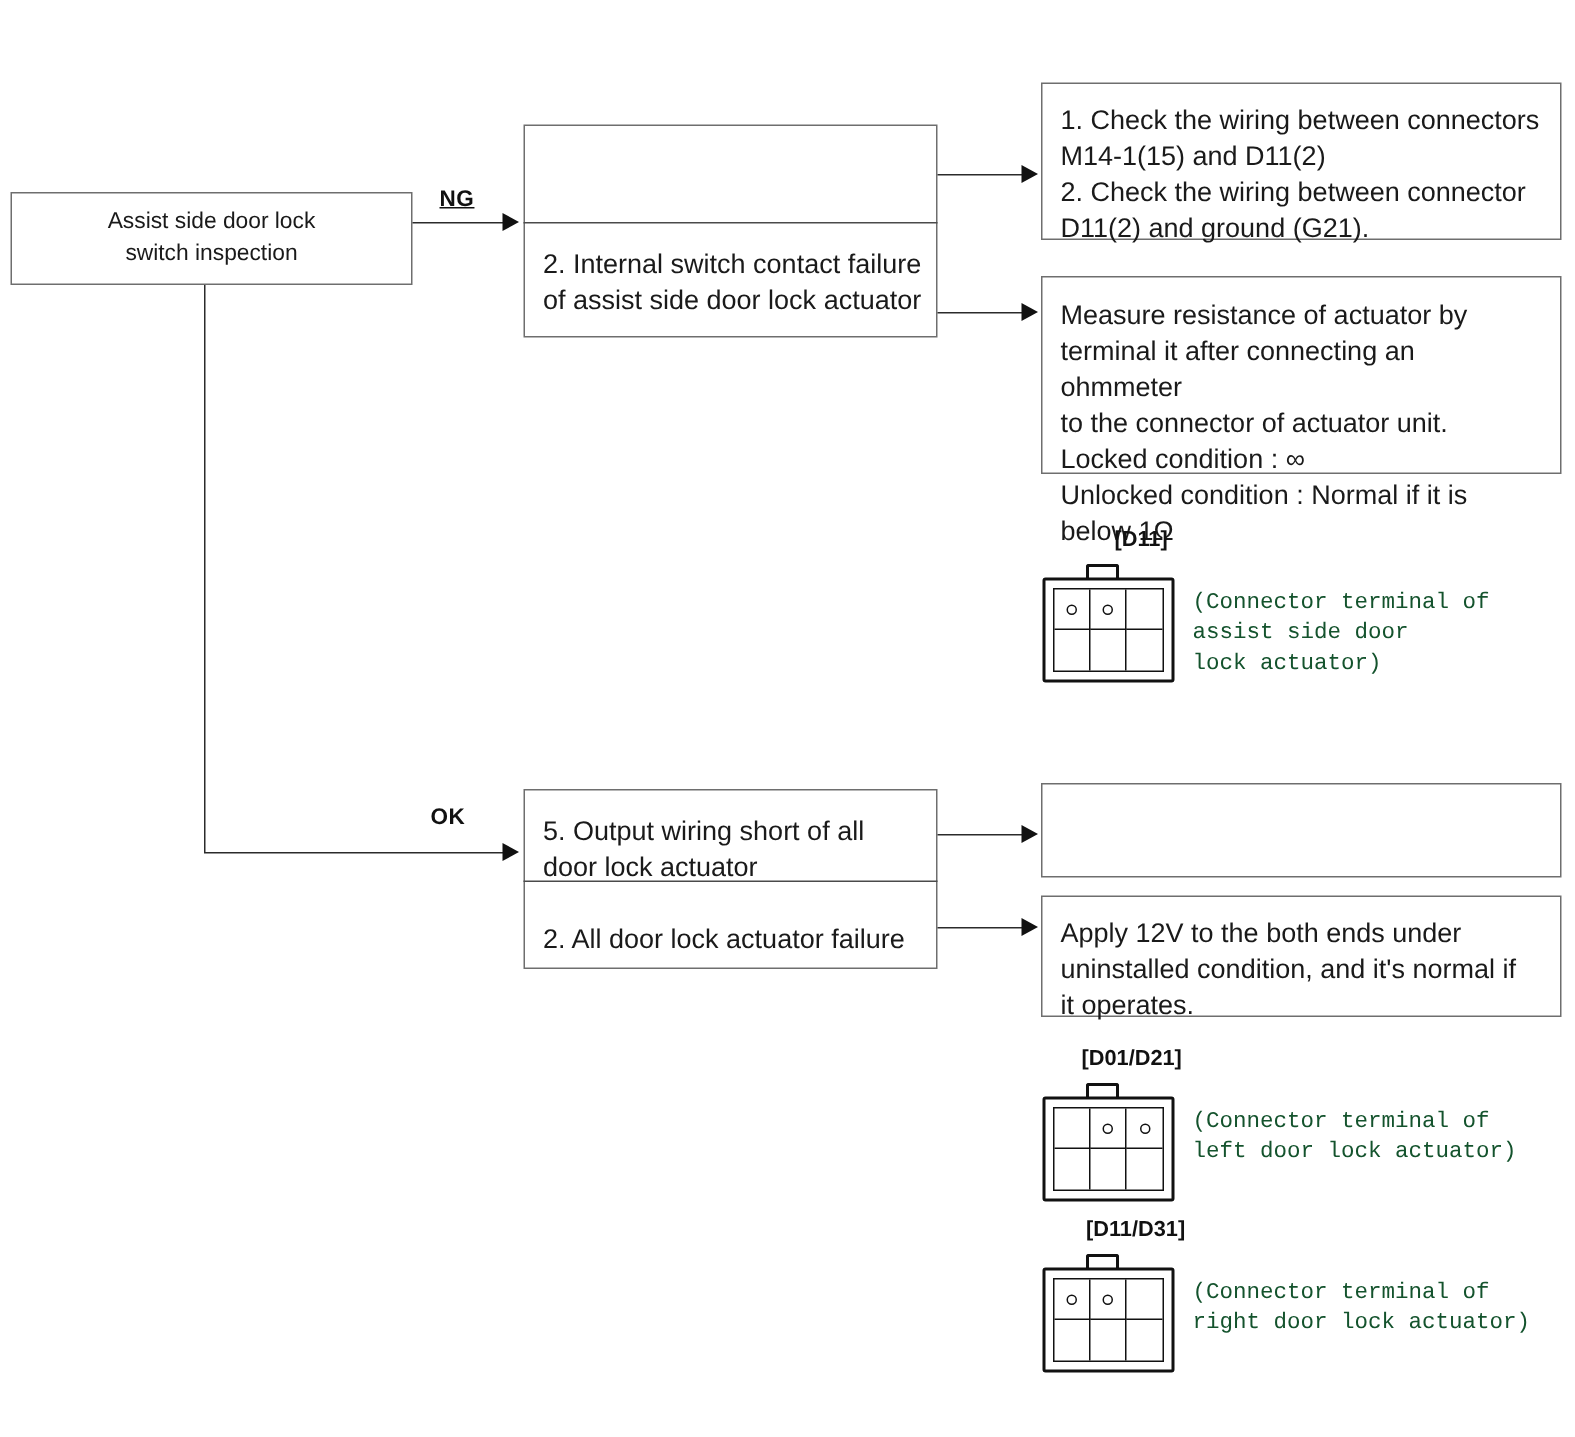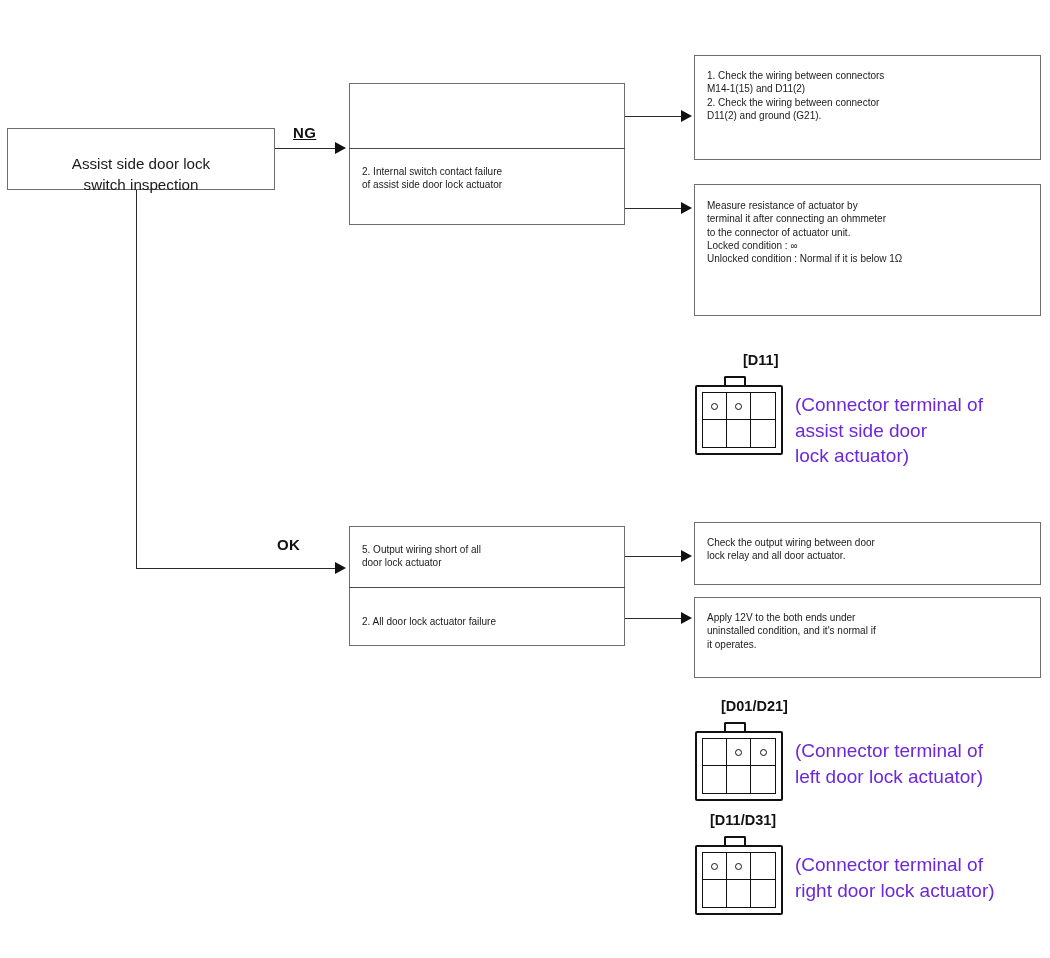--- a/index.html
+++ b/index.html
@@ -21,34 +21,33 @@
   .box {
     position: absolute;
     box-sizing: border-box;
     border: 1.5px solid #6e6e6e;
     background: #ffffff;
   }
   .box-inner {
     position: absolute;
     box-sizing: border-box;
     padding: 9px 12px 9px 13px;
-    font-size: 10px;
+    font-size: 18px;
     line-height: 1.33;
     white-space: pre-line;
   }
   .centered {
     display: flex;
     align-items: center;
     justify-content: center;
     text-align: center;
     font-size: 15.2px;
     line-height: 1.35;
     white-space: pre-line;
     box-sizing: border-box;
-    margin-top: 16px;
   }
   .divider {
     position: absolute;
     height: 0;
     border-top: 1.5px solid #4a4a4a;
   }
   
   .hline {
     position: absolute;
     height: 0;
@@ -121,43 +120,44 @@
   .pin-dot {
     width: 7px;
     height: 7px;
     border: 1.6px solid #111111;
     border-radius: 50%;
     box-sizing: border-box;
     background: #ffffff;
   }
   .conn-caption {
     position: absolute;
-    font-size: 19px;
+    font-size: 15px;
     line-height: 1.35;
     white-space: pre-line;
-    color: #6d28d9;
+    color: #14532d;
+    font-family: Liberation Mono, monospace;
   }
 </style>
 </head>
 <body>
 
 <div id="canvas">
 
   <div class="box" style="left:7px; top:128px; width:268px; height:62px;"></div>
   <div class="centered" style="position:absolute; left:7px; top:128px; width:268px; height:62px;">Assist side door lock
 switch inspection</div>
 
   <div class="hline" style="left:275px; top:148px; width:62px;"></div>
   <div class="arrowhead" style="left:335px; top:142px;"></div>
   <div class="branch-label" style="left:293px; top:124px;text-decoration:underline;">NG</div>
 
   <div class="vline" style="left:136px; top:190px; height:378px;"></div>
   <div class="hline" style="left:136px; top:568px; width:201px;"></div>
   <div class="arrowhead" style="left:335px; top:562px;"></div>
-  <div class="branch-label" style="left:277px; top:536px;">OK</div>
+  <div class="branch-label" style="left:287px; top:536px;">OK</div>
 
   <div class="box" style="left:349px; top:83px; width:276px; height:142px;"></div>
   <div class="divider" style="left:349px; top:148px; width:276px;"></div>
   <div class="box-inner" style="left:349px; top:156px; width:322px; height:64px;">2. Internal switch contact failure
     of assist side door lock actuator</div>
 
   <div class="hline" style="left:625px; top:116px; width:58px;"></div>
   <div class="arrowhead" style="left:681px; top:110px;"></div>
 
   <div class="hline" style="left:625px; top:208px; width:58px;"></div>
@@ -203,22 +203,20 @@
     door lock actuator</div>
   <div class="box-inner" style="left:349px; top:606px; width:276px; height:40px;">2. All door lock actuator failure</div>
 
   <div class="hline" style="left:625px; top:556px; width:58px;"></div>
   <div class="arrowhead" style="left:681px; top:550px;"></div>
 
   <div class="hline" style="left:625px; top:618px; width:58px;"></div>
   <div class="arrowhead" style="left:681px; top:612px;"></div>
 
   <div class="box" style="left:694px; top:522px; width:347px; height:63px;"></div>
-  <div class="box-inner" style="left:694px; top:527px; width:347px; height:58px;">Check the output wiring between door
-lock relay and all door actuator.</div>
 
   <div class="box" style="left:694px; top:597px; width:347px; height:81px;"></div>
   <div class="box-inner" style="left:694px; top:602px; width:362px; height:76px;">Apply 12V to the both ends under
 uninstalled condition, and it's normal if
 it operates.</div>
 
   <div class="conn-group" style="left:694px; top:698px; width:350px; height:105px;">
     <div class="conn-tag" style="left:5px; top:0px;padding-left:22px;">[D01/D21]</div>
     <div class="conn-tab" style="left:30px; top:24px; width:22px; height:10px;"></div>
     <div class="conn-body" style="left:1px; top:33px; width:88px; height:70px;"></div>
@@ -232,21 +230,21 @@
         </div>
       <div class="conn-cell"></div>
       <div class="conn-cell"></div>
       <div class="conn-cell"></div>
     </div>
     <div class="conn-caption" style="left:101px; top:40px; width:250px;">(Connector terminal of
    left door lock actuator)</div>
   </div>
 
   <div class="conn-group" style="left:694px; top:812px; width:350px; height:105px;">
-    <div class="conn-tag" style="left:0; top:0px;padding-left:16px;">[D11/D31]</div>
+    <div class="conn-tag" style="left:14px; top:0px;padding-left:16px;">[D11/D31]</div>
     <div class="conn-tab" style="left:30px; top:24px; width:22px; height:10px;"></div>
     <div class="conn-body" style="left:1px; top:33px; width:88px; height:70px;"></div>
     <div class="conn-grid" style="left:8px; top:40px; width:74px; height:56px;">
       <div class="conn-cell">
           <span class="pin-dot"></span>
         </div>
       <div class="conn-cell">
           <span class="pin-dot"></span>
         </div>
       <div class="conn-cell"></div>

